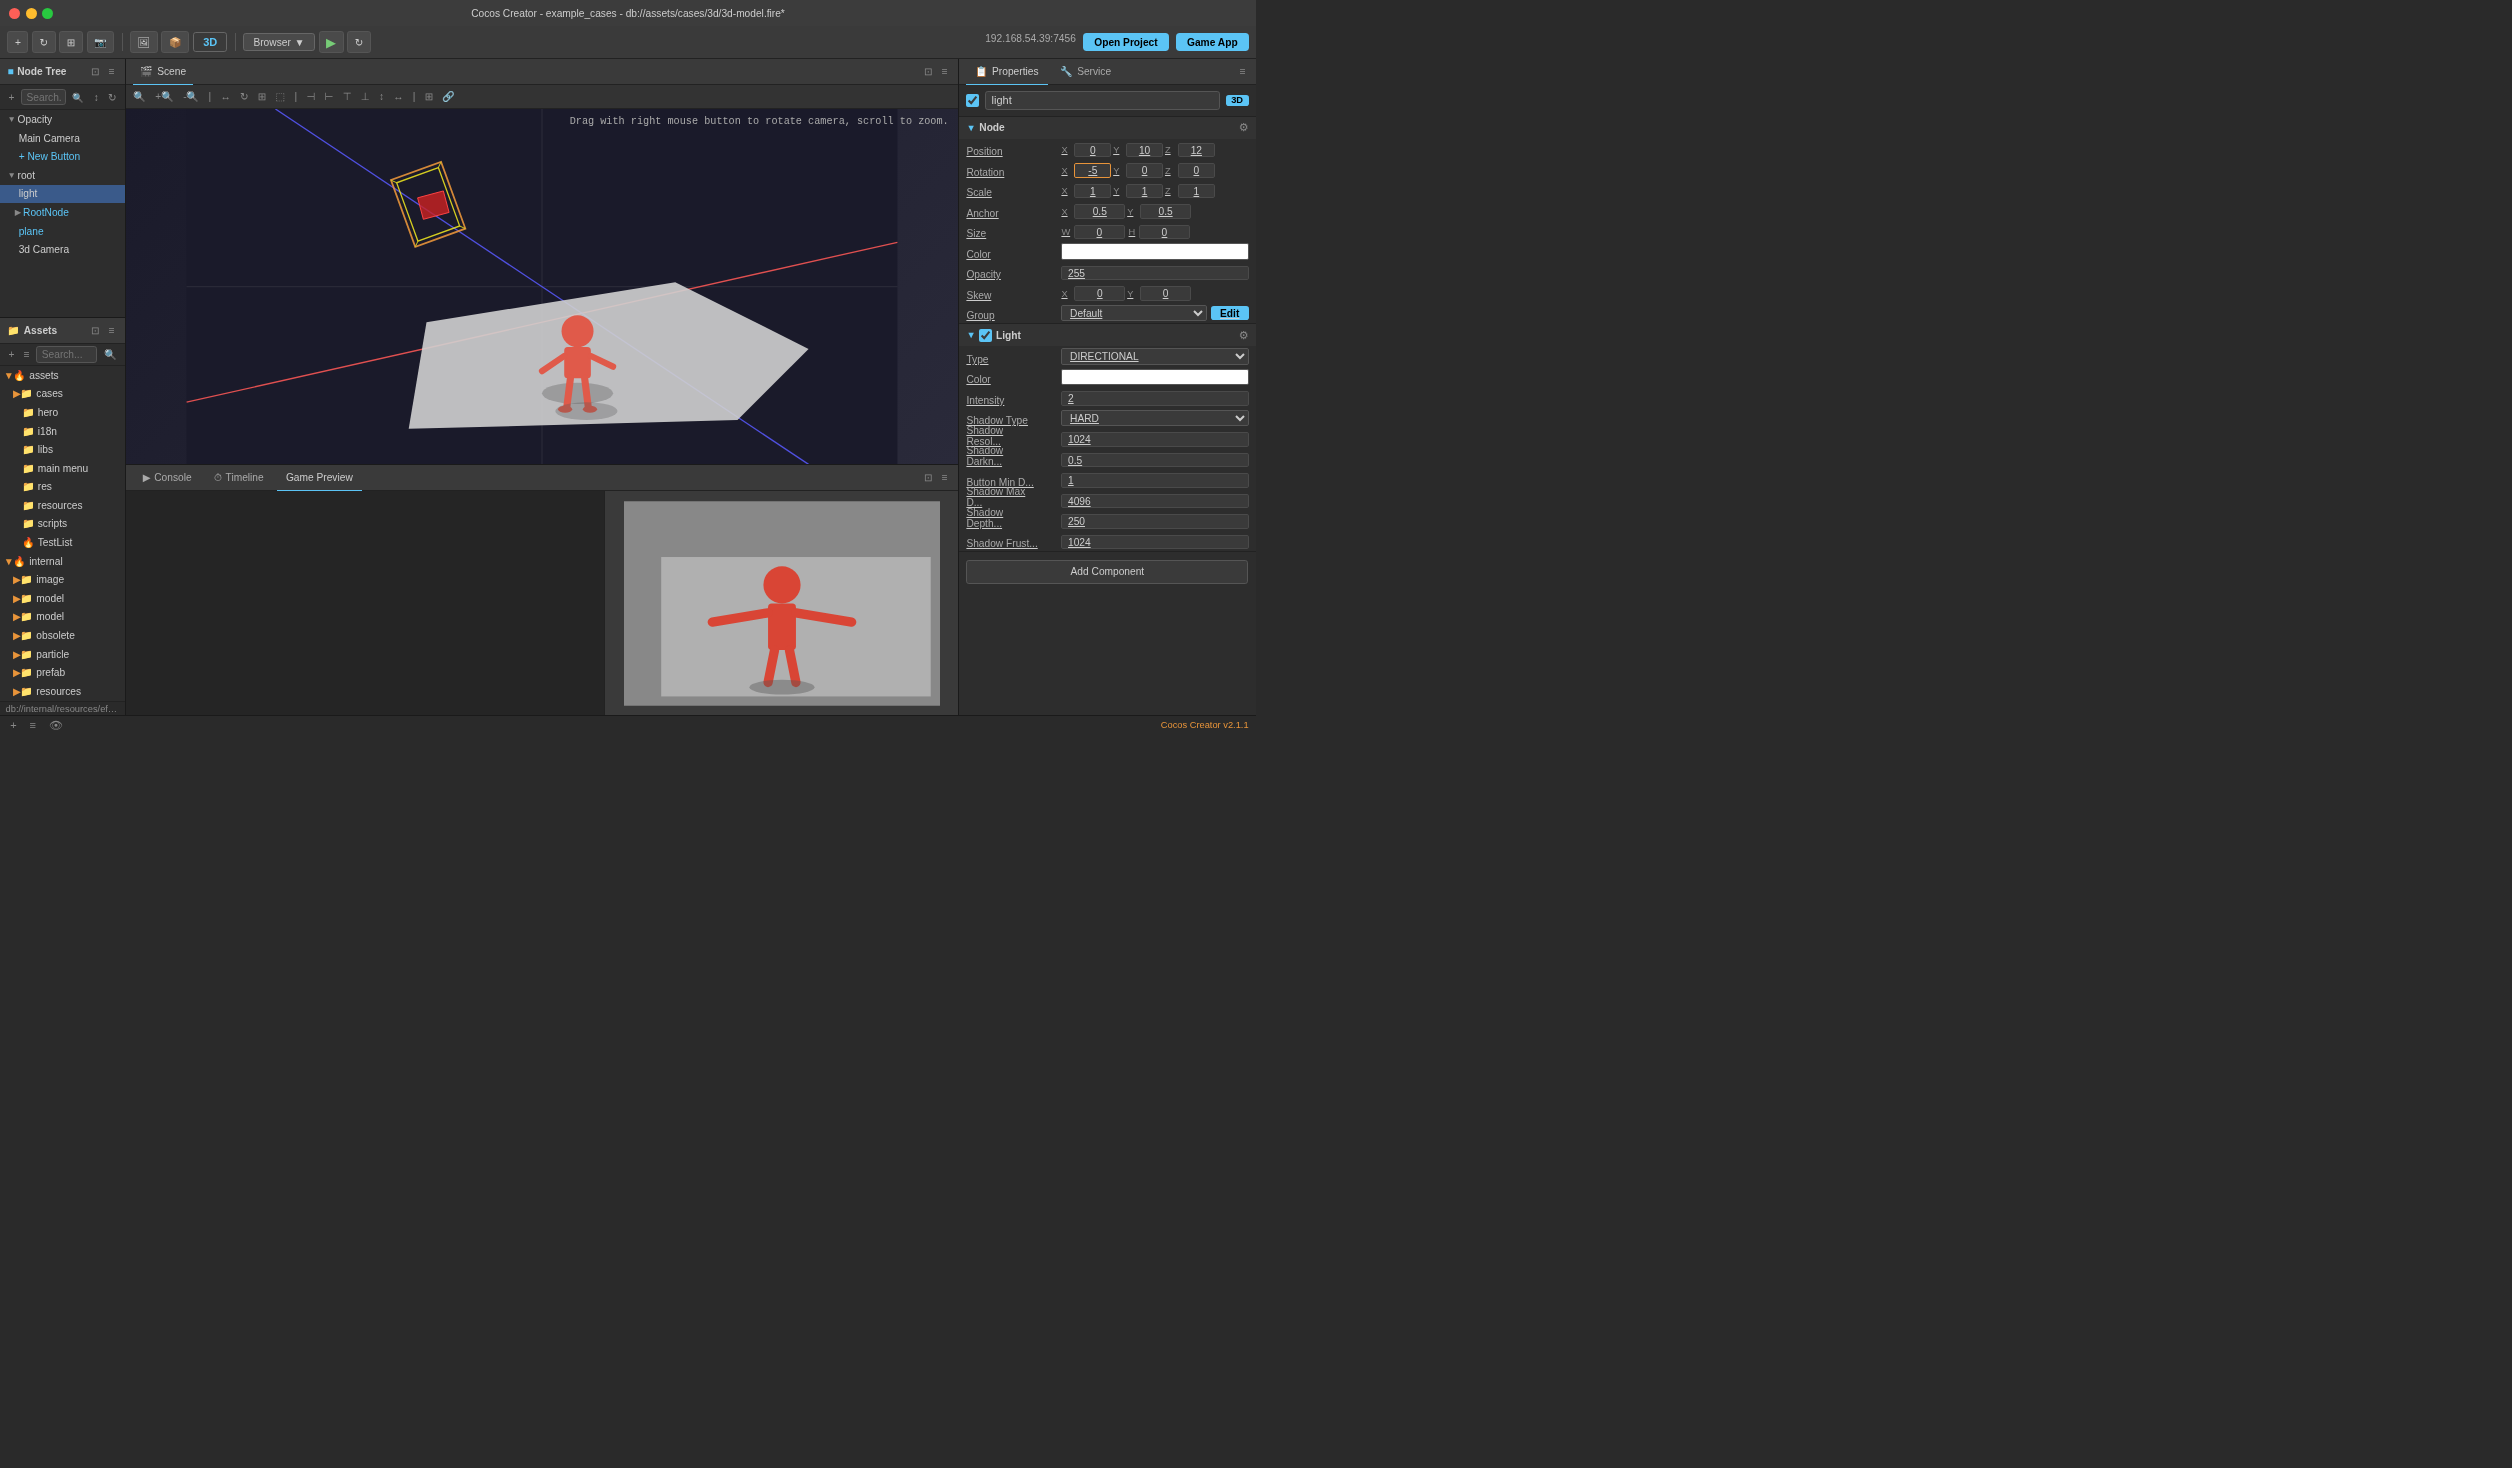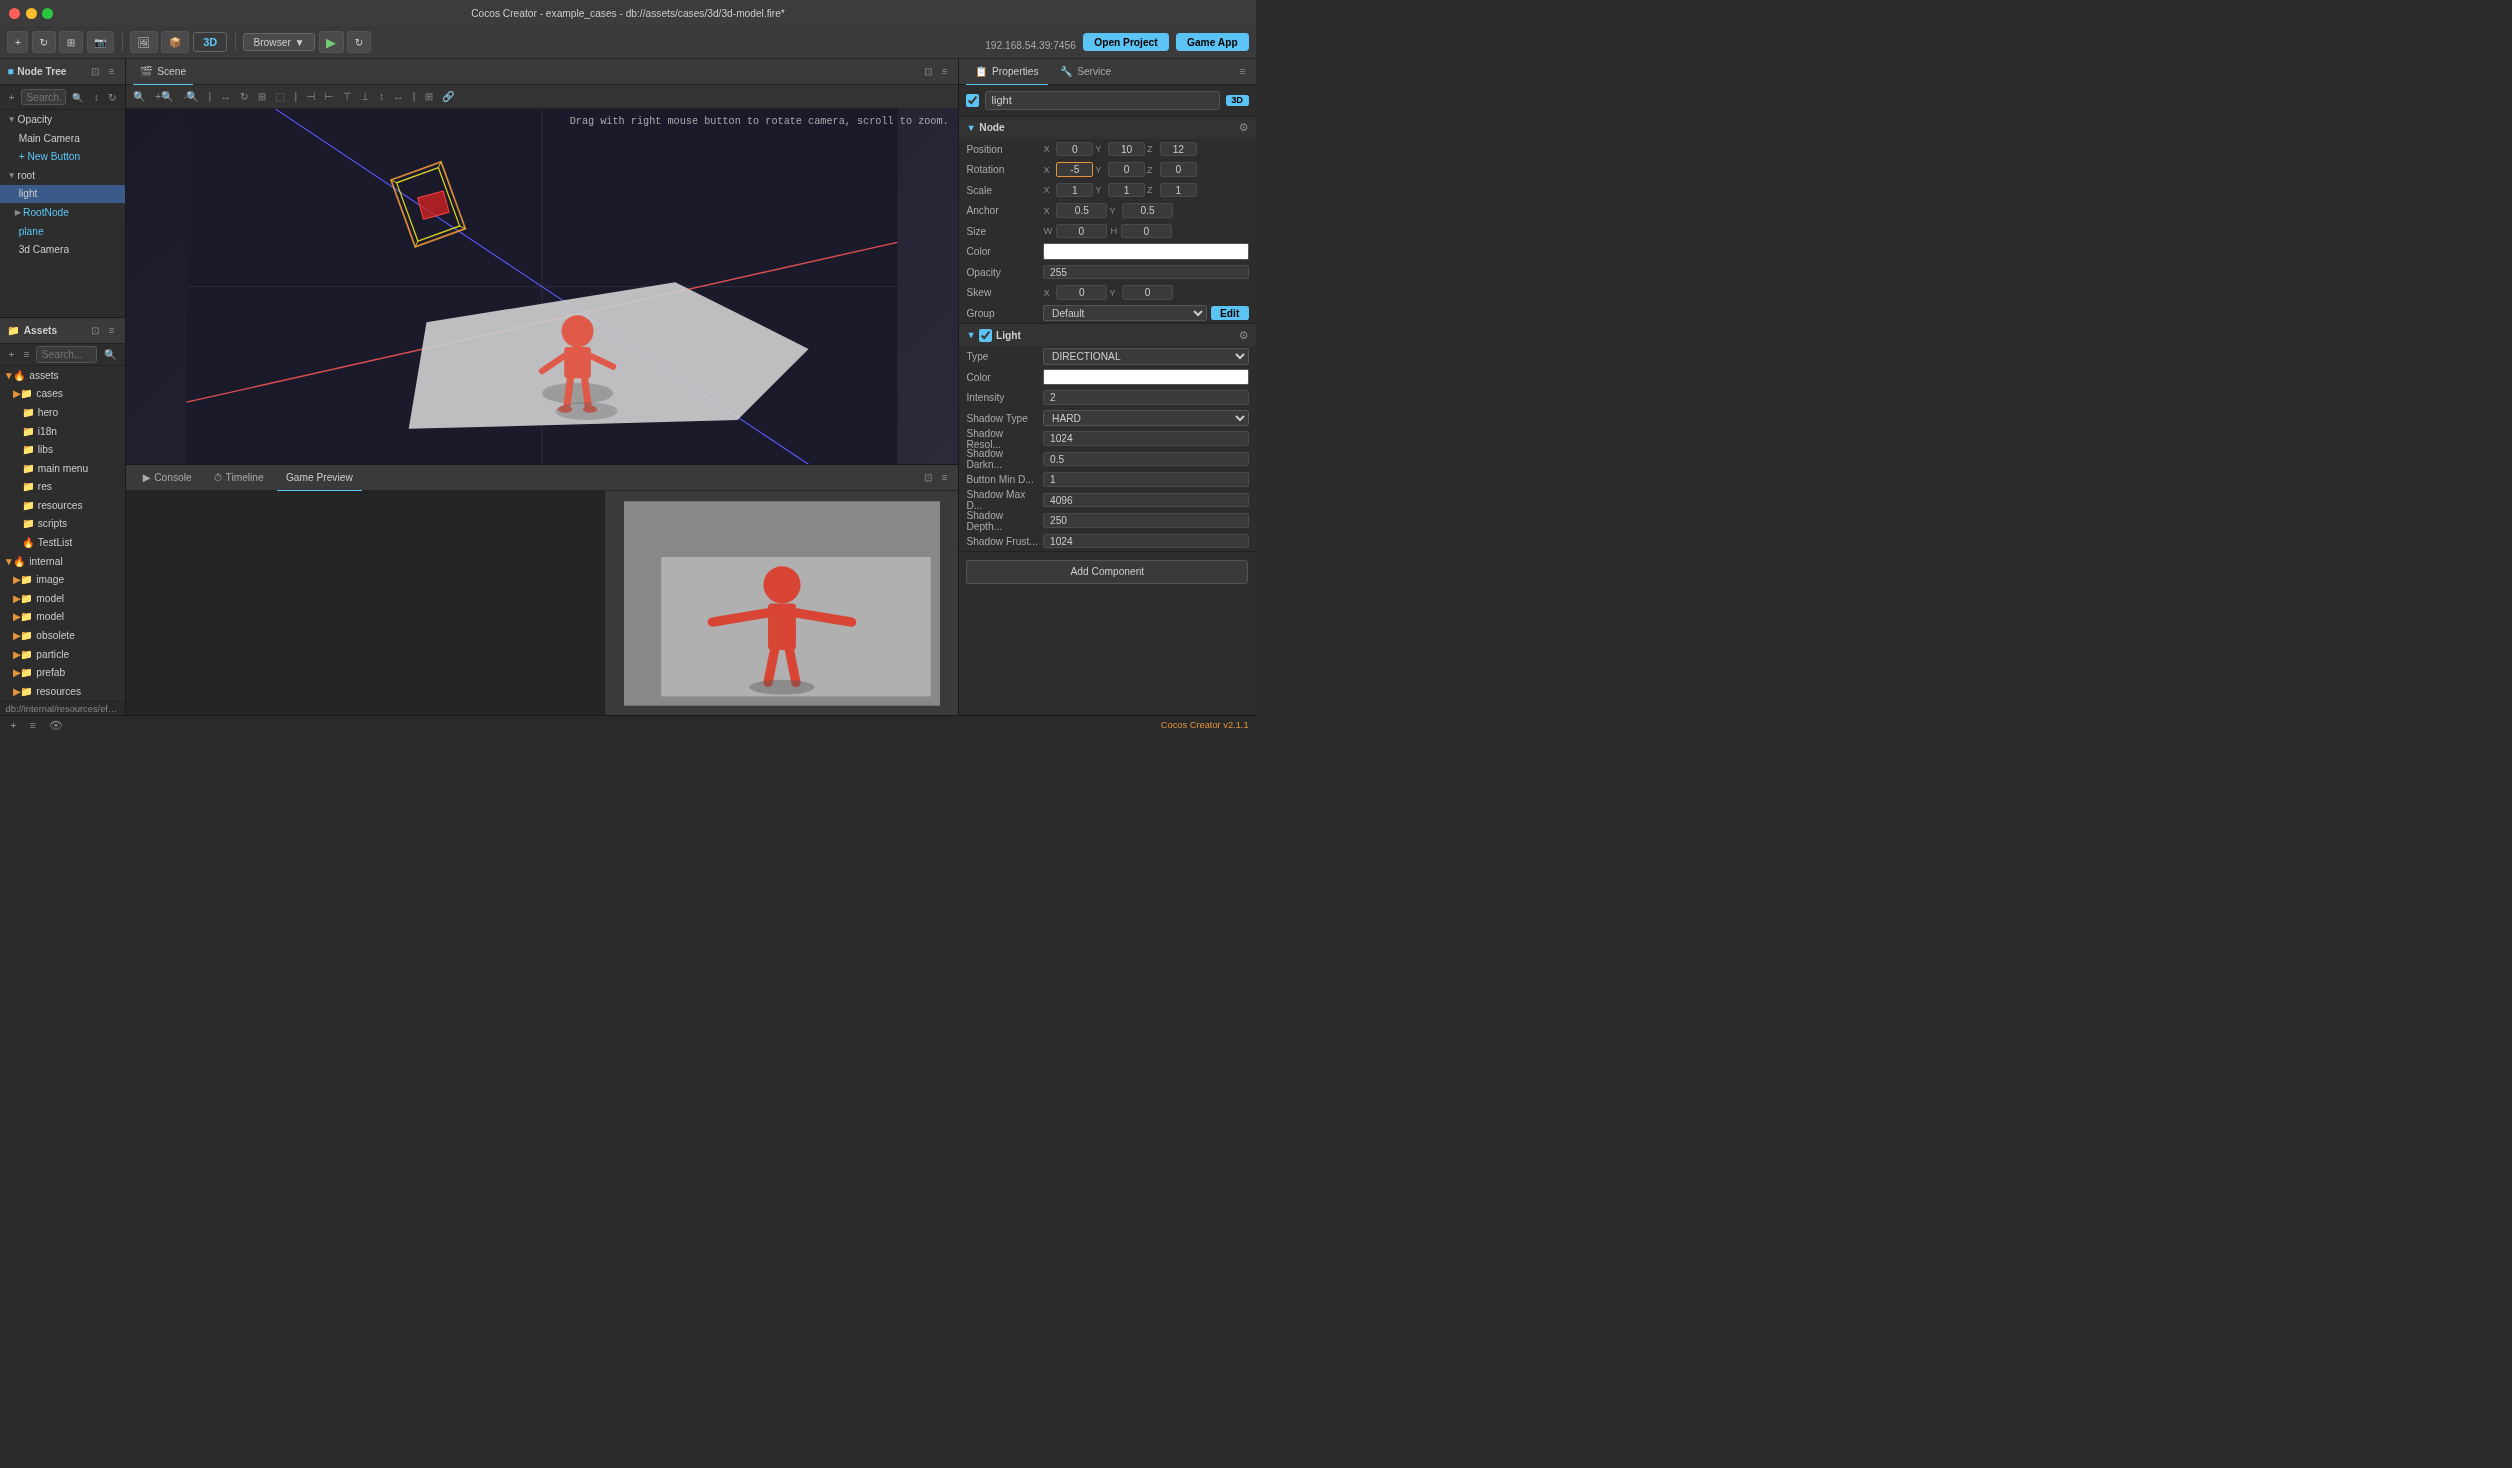--- a/index.html
+++ b/index.html
@@ -88,21 +88,21 @@
       border-radius: 2.8px;
       cursor: pointer;
       display: flex;
       align-items: center;
       gap: 3.7px;
     }
     .toolbar-play { color: #7c7; font-size: 13px; }
     .toolbar-right {
       margin-left: auto;
       display: flex;
-      align-items: flex-end;
+      align-items: flex-start;
       gap: 7.4px;
     }
     .ip-text { font-size: 10.2px; color: #aaa; }
     .open-btn {
       background: #5bc4f5;
       border: none;
       color: #000;
       padding: 3.7px 11px;
       border-radius: 3.7px;
       cursor: pointer;
@@ -431,24 +431,25 @@
     }
     .prop-section-title {
       font-size: 10.2px;
       font-weight: bold;
       color: #ccc;
       flex: 1;
     }
     .prop-section-gear { color: #888; font-size: 11px; cursor: pointer; }
     .prop-row {
       display: flex;
-      align-items: center;
+      align-items: flex-end;
       padding: 1.9px 7.4px;
       height: 20.5px;
-      gap: 3px;
+      gap: 21px;
+      text-decoration: underline;
     }
     .prop-label {
       width: 74px;
       color: #aaa;
       font-size: 10.2px;
       flex-shrink: 0;
     }
     .prop-xyz {
       display: flex;
       align-items: center;

